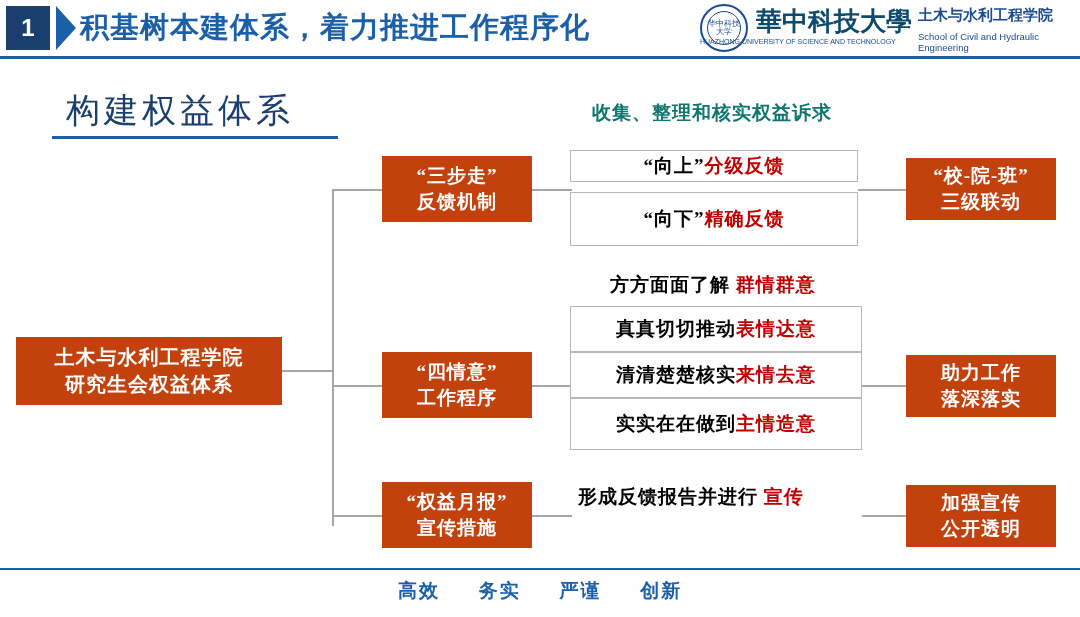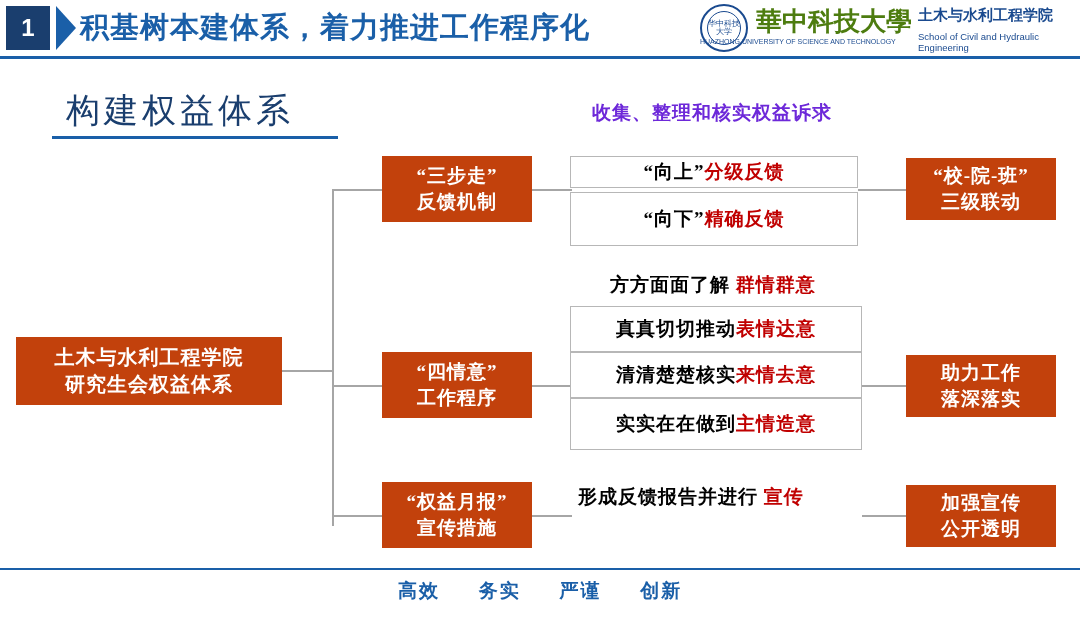--- a/index.html
+++ b/index.html
@@ -46,21 +46,21 @@
   }
   .hdr-logo-inner {
     width: 34px; height: 34px; border-radius: 50%;
     border: 1px solid #1a4a8f;
     display: flex; align-items: center; justify-content: center;
     font-size: 8px; color: #1a4a8f; line-height: 1;
     text-align: center;
   }
   .hdr-univ {
     position: absolute; left: 756px; top: 4px;
-    color: #4d7c0f; font-size: 26px; font-weight: bold;
+    color: #0c4a6e; font-size: 26px; font-weight: bold;
     font-family: "Liberation Serif", serif;
     letter-spacing: 0px;
   }
   .hdr-univ-en {
     position: absolute; left: 700px; top: 38px;
     color: #1a4a8f; font-size: 7px;
     font-family: "Liberation Sans", sans-serif;
     letter-spacing: 0px;
   }
   .hdr-school {
@@ -137,24 +137,24 @@
   }
   .detail .hl { color: #c00000; }
 
   .caption {
     position: absolute;
     color: #000000; font-size: 19px; font-weight: bold;
     letter-spacing: 1px; white-space: nowrap;
     font-family: "Liberation Serif", serif;
   }
   .caption .hl { color: #c00000; }
-  .caption.red { color: #6d28d9; }
-
-  
-  .d1 { left: 570px; top: 156px; width: 288px; height: 32px; }
+  .caption.red { color: #0f766e; }
+
+  
+  .d1 { left: 570px; top: 150px; width: 288px; height: 32px; }
   .d2 { left: 570px; top: 192px; width: 288px; height: 54px; }
 
   .d3 { left: 570px; top: 306px; width: 292px; height: 46px; }
   .d4 { left: 570px; top: 352px; width: 292px; height: 46px; }
   .d5 { left: 570px; top: 398px; width: 292px; height: 52px; }
 
   .cap1 { left: 592px; top: 100px; }
   .cap2 { left: 610px; top: 272px; }
   .cap3 { left: 578px; top: 484px; }
 

